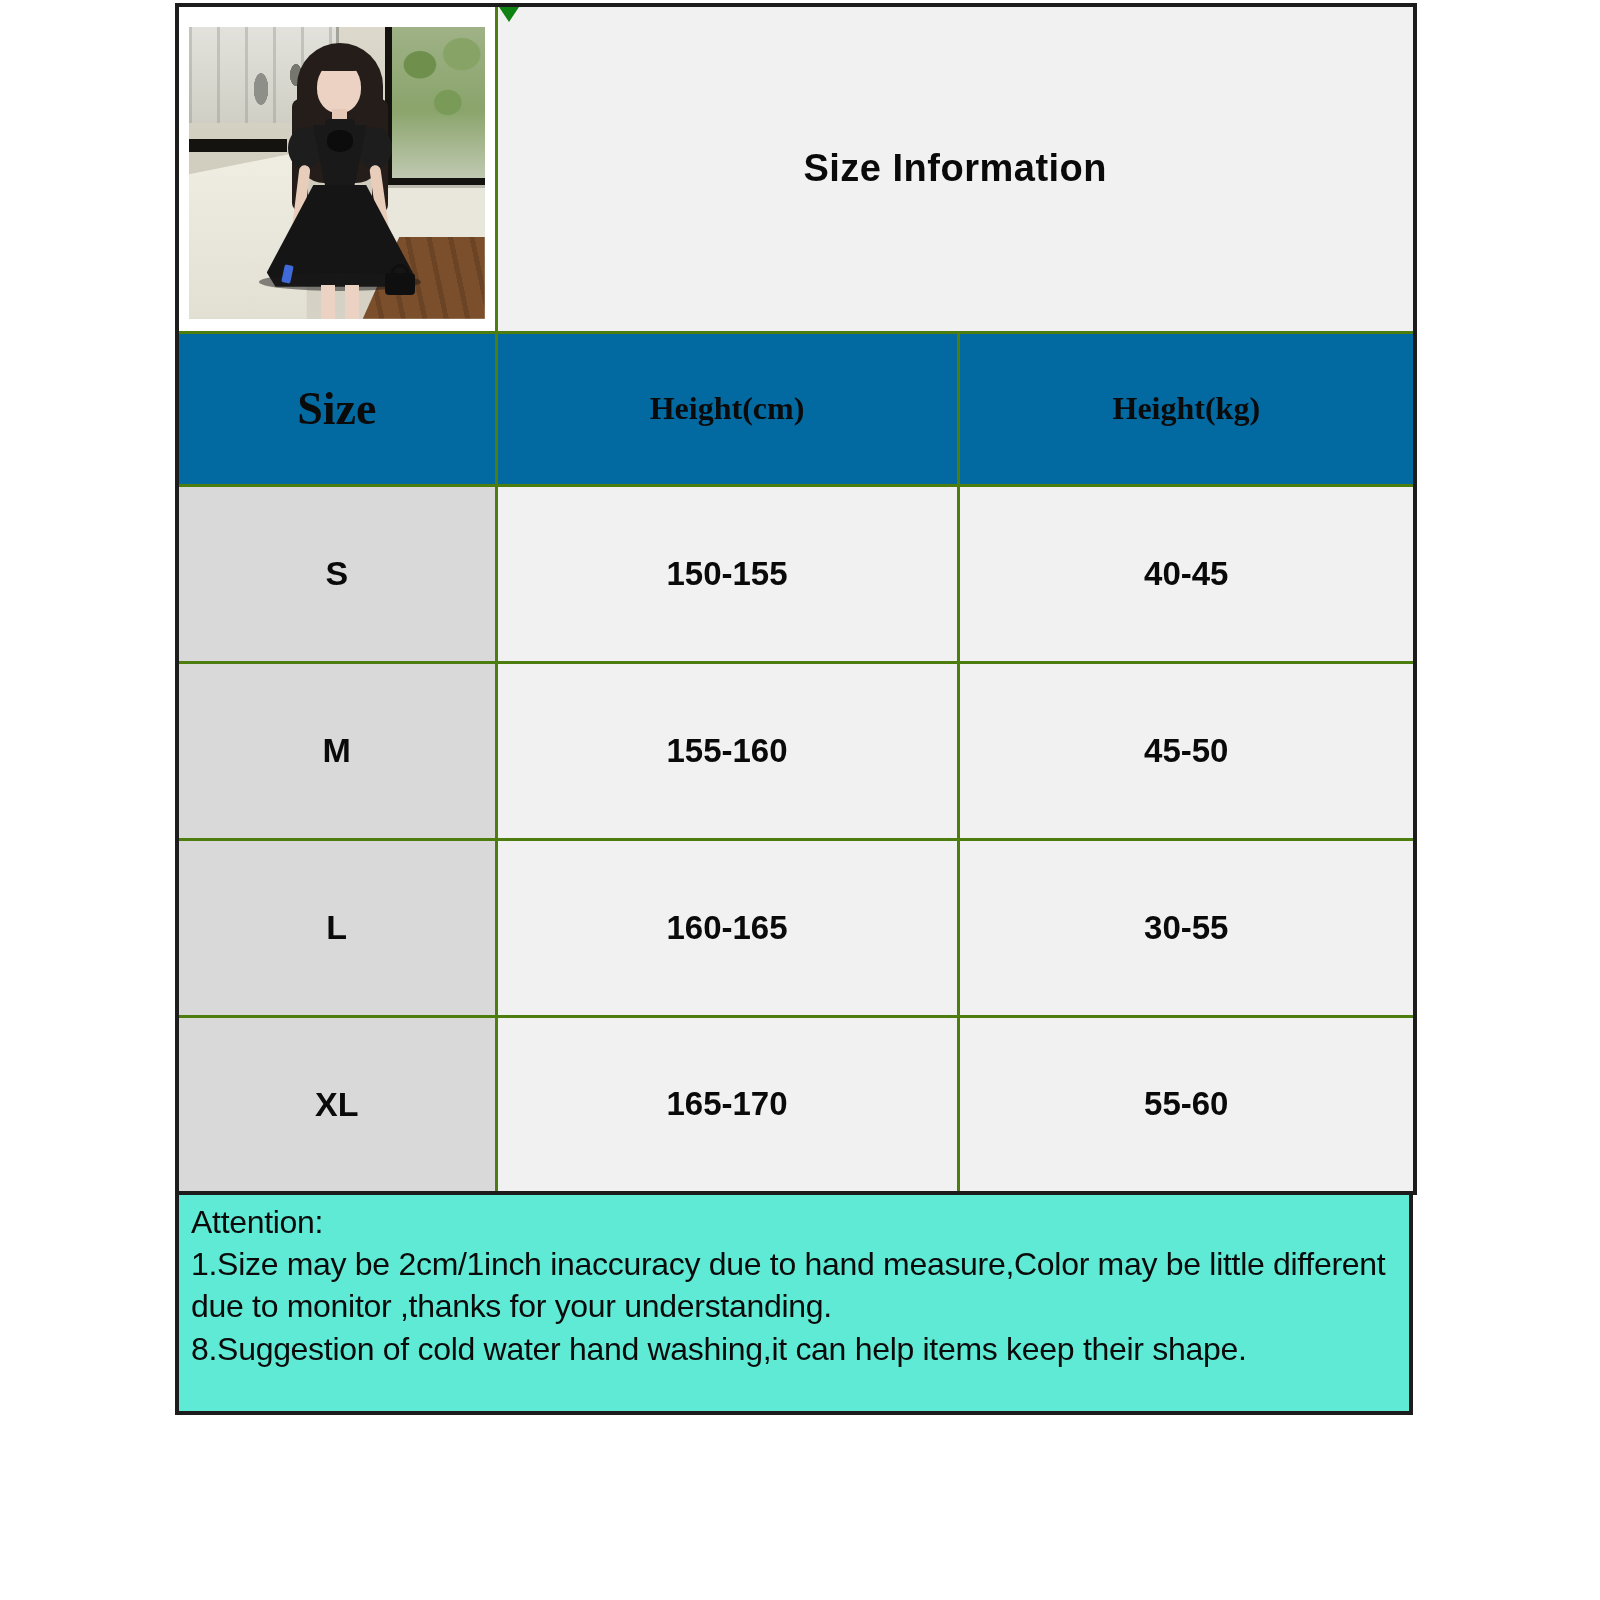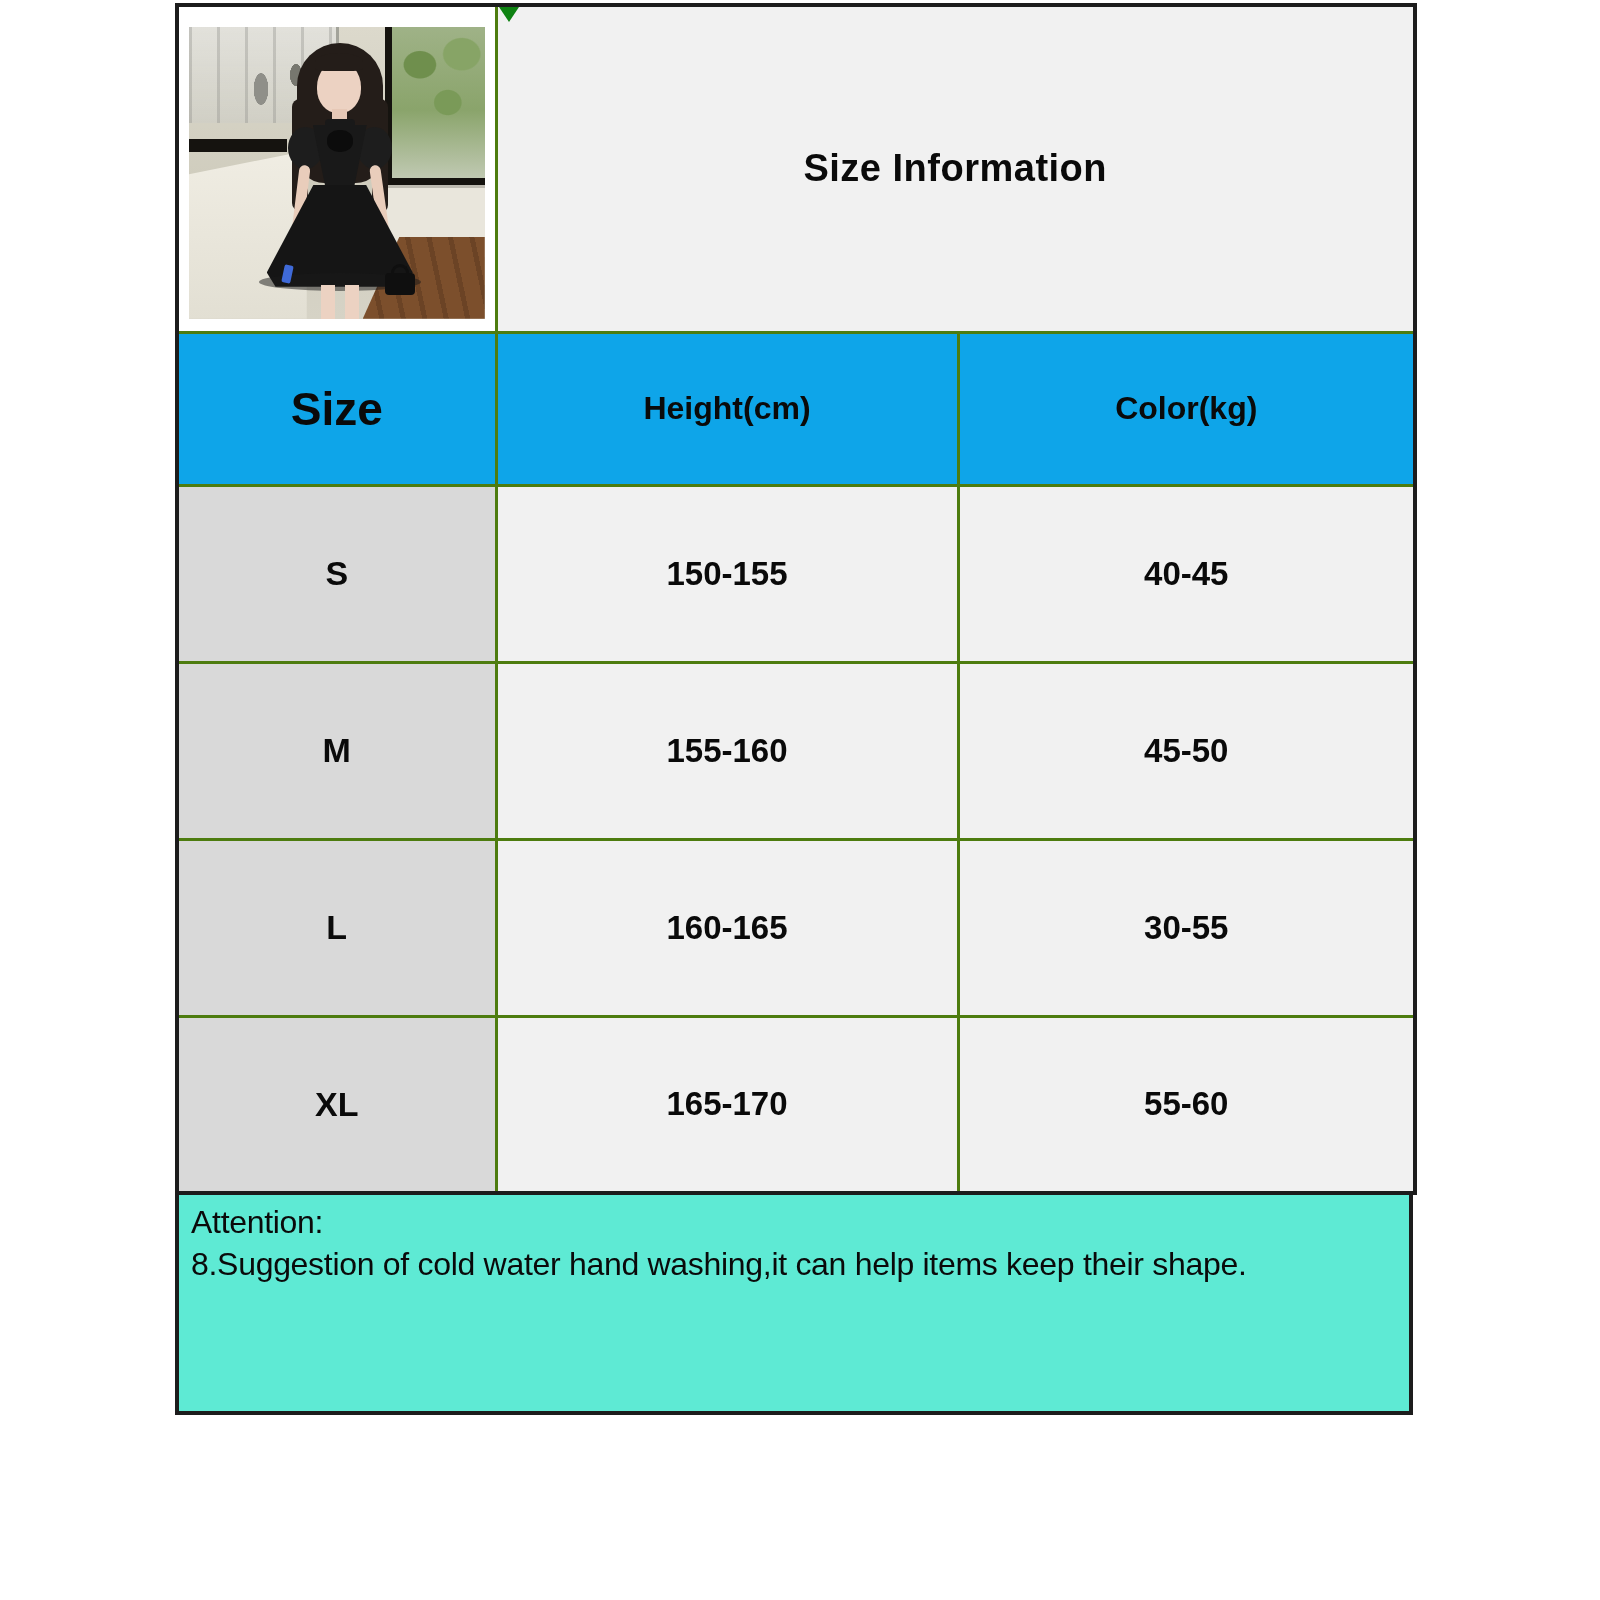--- a/index.html
+++ b/index.html
@@ -37,21 +37,21 @@
   td.title-cell { background:#f1f1f1; position: relative; }
   .title-text { font-size: 38px; font-weight: 700; letter-spacing: 0.5px; color:#0a0a0a; }
   .corner-flag {
     position:absolute; left:1px; top:0;
     width:0; height:0;
     border-top: 15px solid #0e8212;
     border-left: 10px solid transparent;
     border-right: 10px solid transparent;
   }
 
-  td.head-cell { background:#0ea5e9; font-weight:700; font-size:32px; color:#0a0a0a; }
+  td.head-cell { background:#0369a1; font-weight:700; font-size:32px; color:#0a0a0a;font-family:Liberation Serif, serif; }
   td.head-size { font-size:46px; }
   td.size-cell { background:#d9d9d9; font-weight:700; font-size:34px; color:#0a0a0a; }
   td.val-cell  { background:#f1f1f1; font-weight:700; font-size:33px; color:#0a0a0a; }
 
   .attention {
     width: 1238px; height: 224px;
     margin-top: -4px;
     border: 4px solid #1c1c1c;
     background: #5eead4;
     padding: 6px 14px 0 12px;
@@ -175,21 +175,21 @@
           </div>
         </td>
         <td class="title-cell" colspan="2">
           <span class="corner-flag"></span>
           <span class="title-text">Size Information</span>
         </td>
       </tr>
       <tr class="r-head">
         <td class="head-cell head-size">Size</td>
         <td class="head-cell">Height(cm)</td>
-        <td class="head-cell">Color(kg)</td>
+        <td class="head-cell">Height(kg)</td>
       </tr>
       <tr class="r-data">
         <td class="size-cell">S</td>
         <td class="val-cell">150-155</td>
         <td class="val-cell">40-45</td>
       </tr>
       <tr class="r-data">
         <td class="size-cell">M</td>
         <td class="val-cell">155-160</td>
         <td class="val-cell">45-50</td>
@@ -202,17 +202,18 @@
       <tr class="r-data">
         <td class="size-cell">XL</td>
         <td class="val-cell">165-170</td>
         <td class="val-cell">55-60</td>
       </tr>
     </tbody>
       </table>
 
     <div class="attention">
       <div>Attention:</div>
+      <div>1.Size may be 2cm/1inch inaccuracy due to hand measure,Color may be little different due to monitor ,thanks for your understanding.</div>
       <div>8.Suggestion of cold water hand washing,it can help items keep their shape.</div>
     </div>
 
   </div>
 </div>
 
 </body></html>

